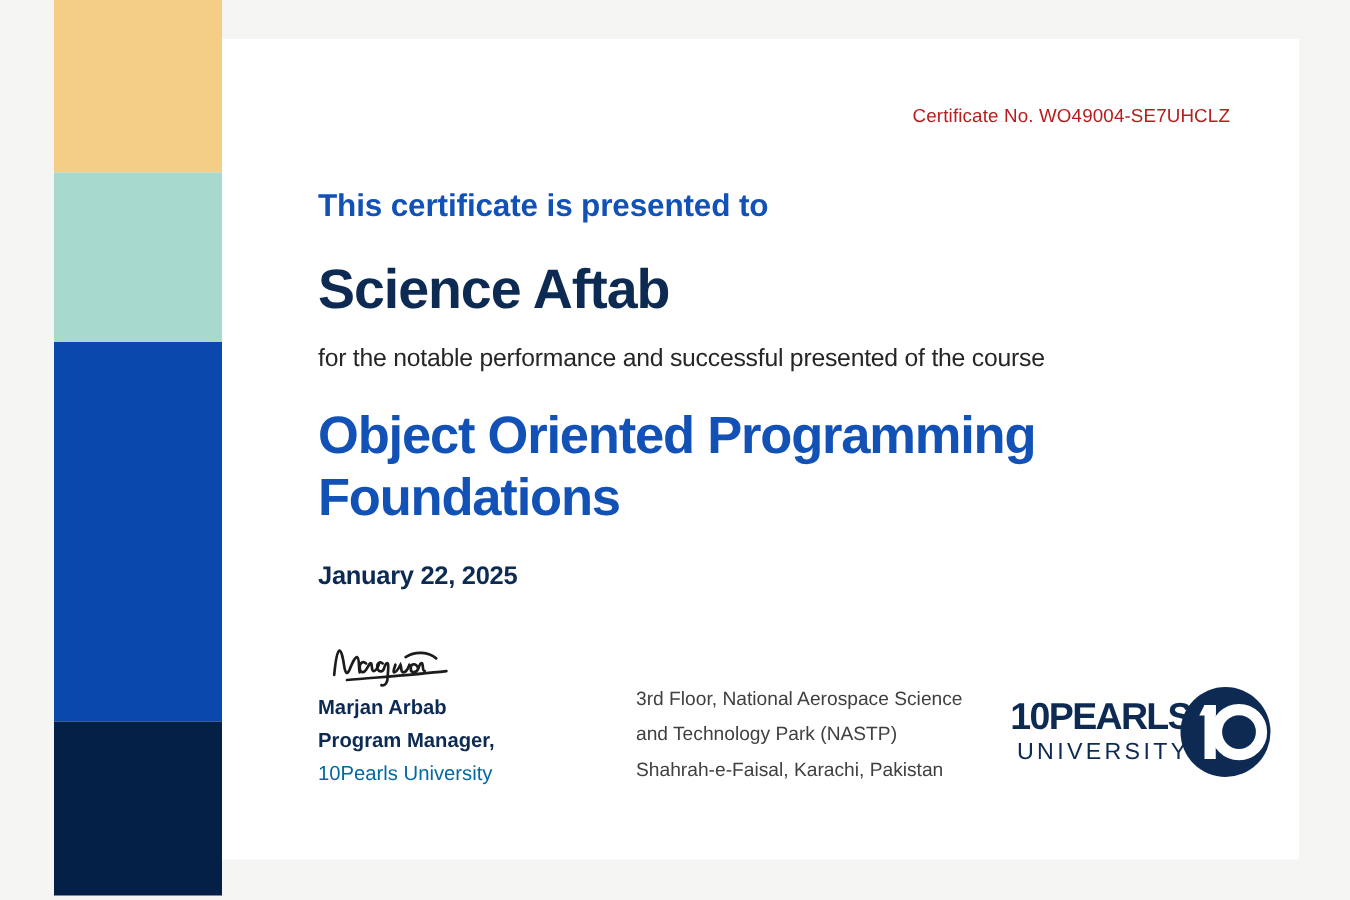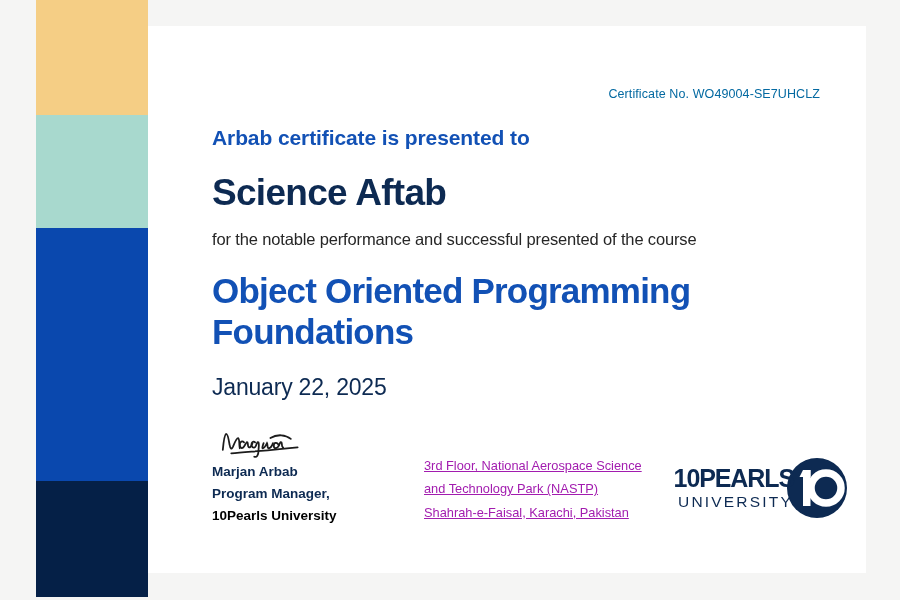--- a/index.html
+++ b/index.html
@@ -45,23 +45,23 @@
   .bar-band { width: 100%; }
   #bar-band-gold  { height: 115px; }
   #bar-band-mint  { height: 113px; }
   #bar-band-blue  { height: 253px; }
   #bar-band-navy  { flex: 1 1 auto; }
 
   
   #cert-serial {
     position: absolute;
     right: 46px;
-    top: 61px;
+    top: 44px;
     font-size: 12.5px;
-    color: #0369a1;
+    color: #b91c1c;
     letter-spacing: .1px;
     white-space: nowrap;
   }
 
   #cert-content {
     position: absolute;
     left: 64px;
     top: 100px;
     right: 40px;
   }
@@ -94,22 +94,22 @@
     font-size: 35px;
     font-weight: bold;
     color: #1251b5;
     line-height: 1.18;
     letter-spacing: -.8px;
     max-width: 580px;
   }
 
   #issue-date {
     margin-top: 22px;
-    font-size: 23px;
-    font-weight: normal;
+    font-size: 17px;
+    font-weight: bold;
     color: #0d2a52;
     letter-spacing: -.2px;
   }
 
   
   #cert-footer {
     position: absolute;
     left: 64px;
     right: 18px;
     bottom: 46px;
@@ -126,38 +126,36 @@
   #signature-mark { display: block; height: 34px; margin-left: 4px; }
   #signatory-name,
   #signatory-role {
     font-size: 13.5px;
     font-weight: bold;
     color: #0d2a52;
     line-height: 1.62;
   }
   #signatory-org {
     font-size: 13.5px;
-    color: #000000;
+    color: #0369a1;
     line-height: 1.62;
-    font-weight: bold;
   }
 
   
   #address-block {
     position: absolute;
     left: 212px;
     bottom: 3px;
     width: 250px;
   }
   .address-line {
     font-size: 12.8px;
-    color: #a21caf;
+    color: #404040;
     line-height: 1.82;
     white-space: nowrap;
-    text-decoration: underline;
   }
 
   
   #brand-logo {
     position: absolute;
     right: 0;
     bottom: 8px;
     display: flex;
     align-items: center;
   }
@@ -190,21 +188,21 @@
 <body>
 
 <div id="certificate-page" style="background: rgb(245, 245, 244);">
 
   <div id="certificate-card" style="background: rgb(255, 255, 255);">
 
     <div id="cert-serial">Certificate No. WO49004-SE7UHCLZ</div>
 
     <div id="cert-content">
 
-      <div id="presented-to">Arbab certificate is presented to</div>
+      <div id="presented-to">This certificate is presented to</div>
 
       <div id="recipient-name">Science Aftab</div>
 
       <div id="achievement-line">for the notable performance and successful presented of the course</div>
 
       <div id="course-title">Object Oriented Programming Foundations</div>
 
       <div id="issue-date">January 22, 2025</div>
     </div>
 

